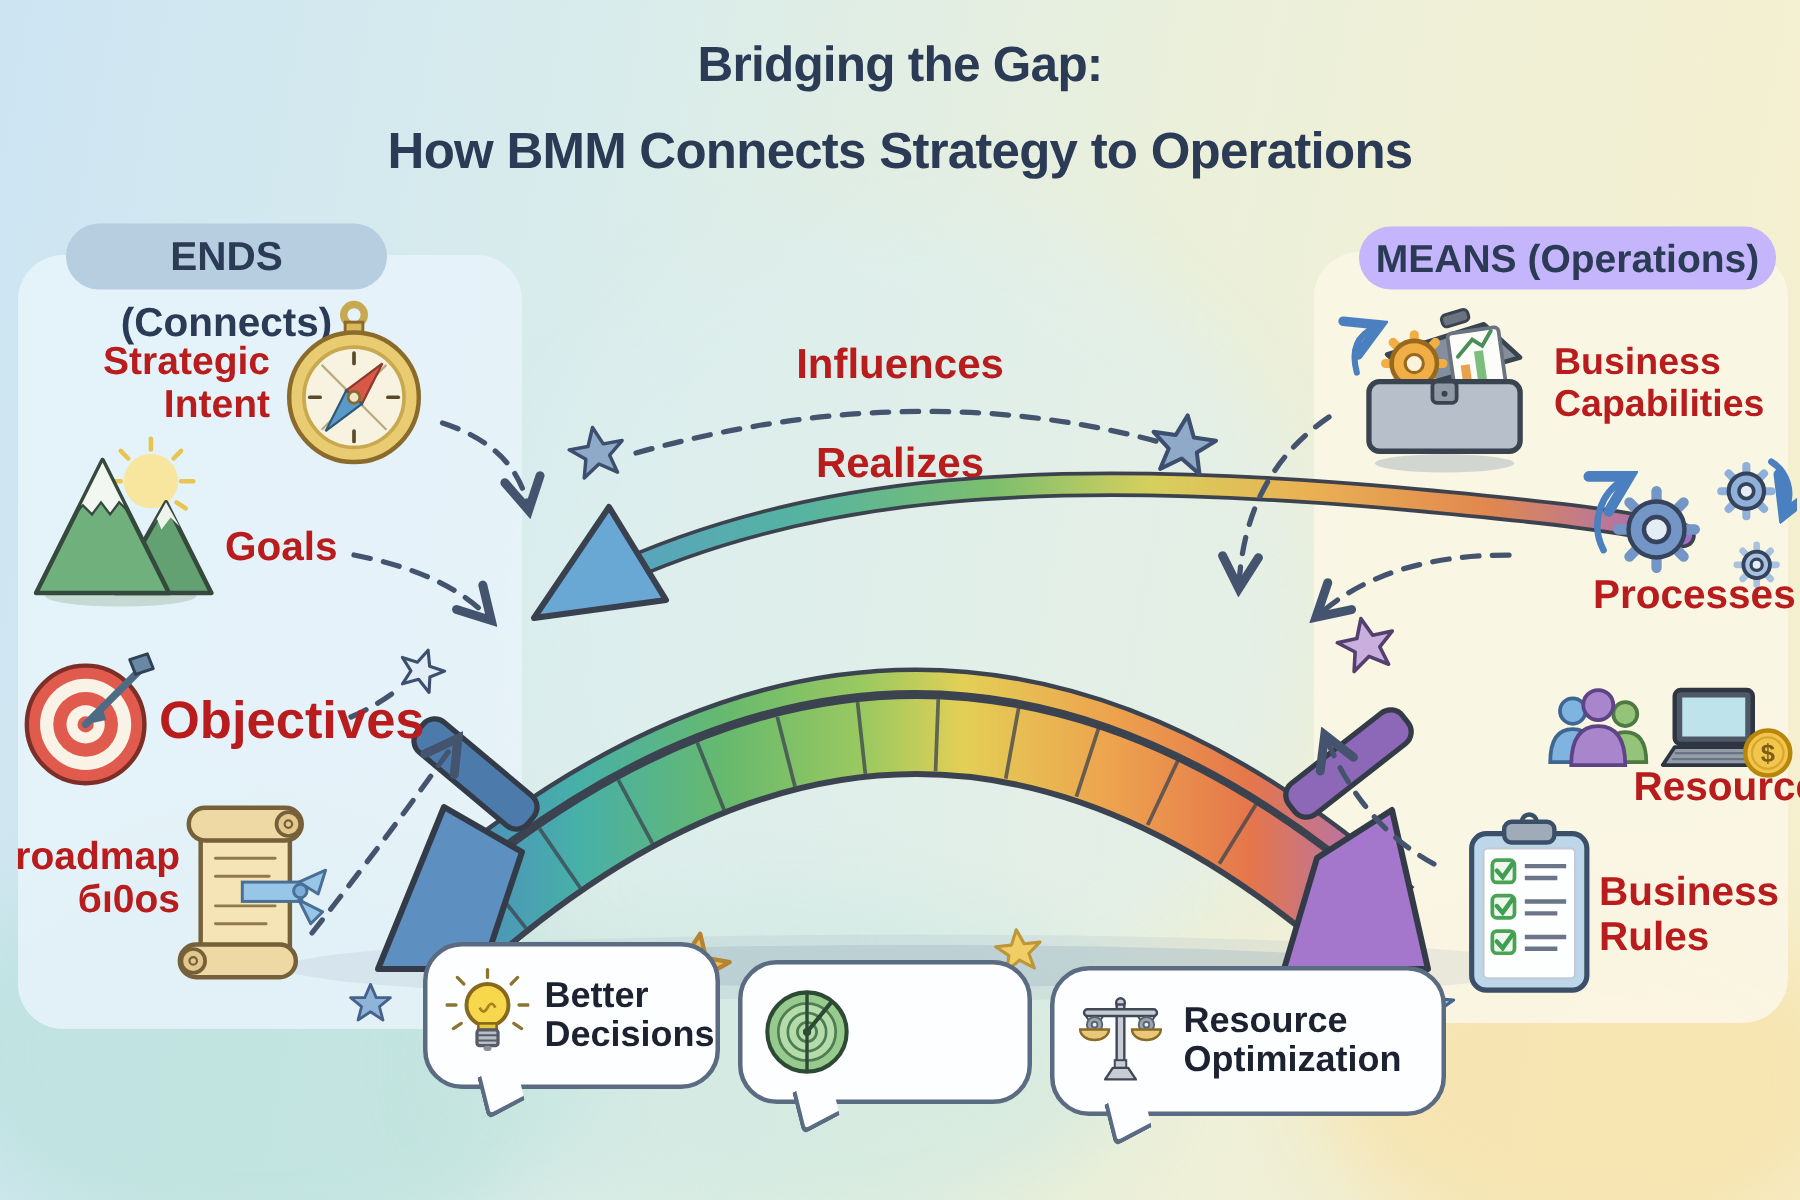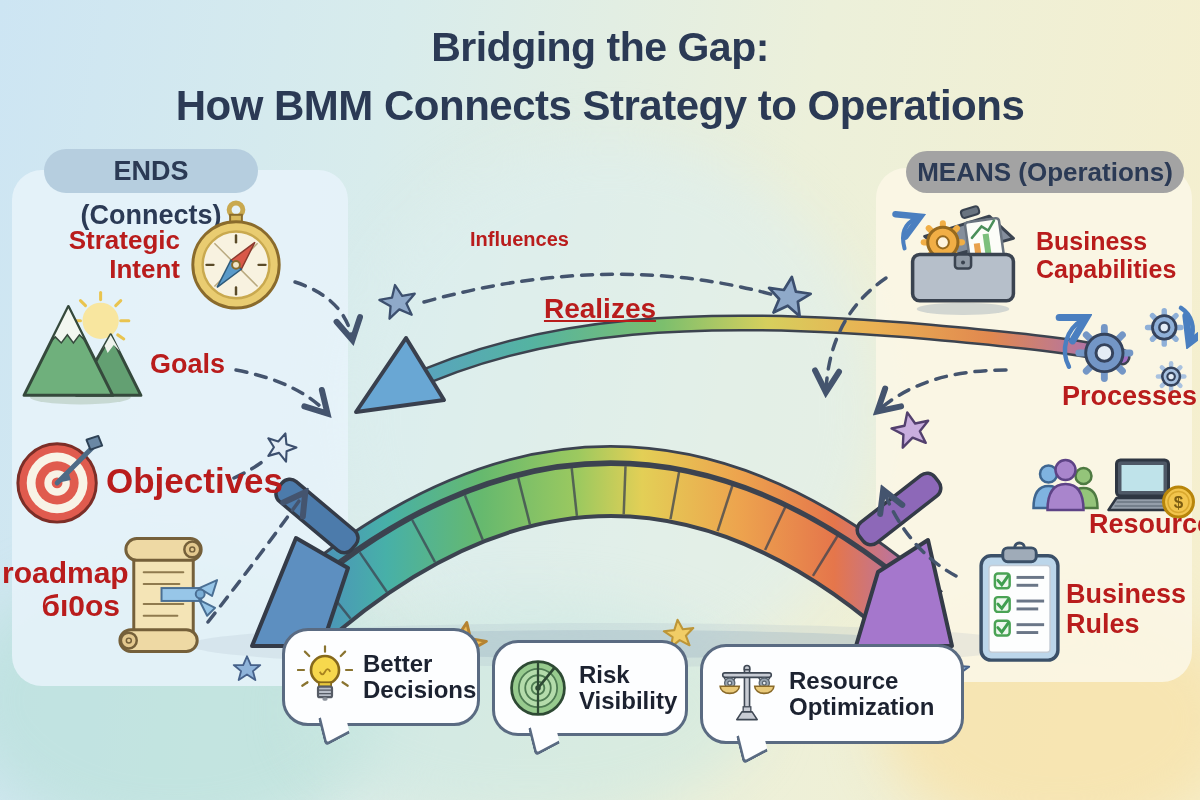--- a/index.html
+++ b/index.html
@@ -12,40 +12,40 @@
   .patch-br{left:880px;top:600px;width:360px;height:240px;background:rgba(247,227,173,.85);}
   .patch-c{left:340px;top:140px;width:540px;height:540px;background:rgba(221,238,241,.55);}
   .patch-bc{left:300px;top:600px;width:460px;height:220px;background:rgba(203,231,226,.55);}
 
   .panel{position:absolute;border-radius:30px;}
   .panel-ends{left:12px;top:170px;width:336px;height:516px;background:rgba(231,243,250,.85);}
   .panel-means{left:876px;top:168px;width:316px;height:514px;background:rgba(251,246,230,.9);}
 
   .title{position:absolute;left:0;right:0;text-align:center;color:#2b3a55;
          font-weight:bold;letter-spacing:-.5px;z-index:3;}
-  .title1{top:24px;font-size:41px;}
-  .title2{top:82px;font-size:42px;}
+  .title1{top:24px;font-size:33px;}
+  .title2{top:82px;font-size:34px;}
 
   .pill{position:absolute;background:#b6cedf;color:#2b3a55;font-weight:bold;
         border-radius:22px;text-align:center;z-index:3;}
   .pill-ends{left:44px;top:149px;width:214px;height:44px;line-height:44px;font-size:27px;}
-  .pill-means{left:906px;top:151px;width:278px;height:42px;line-height:42px;font-size:26px;background:#a3a3a3;}
+  .pill-means{left:906px;top:151px;width:278px;height:42px;line-height:42px;font-size:26px;background:#c4b5fd;}
 
   .lbl{position:absolute;color:#b91c1c;font-weight:bold;white-space:pre-line;
        line-height:1.1;z-index:3;}
   .it-strategic{left:28px;top:226px;width:152px;text-align:right;font-size:26px;}
   .it-goals{left:150px;top:350px;width:90px;font-size:27px;}
   .it-objectives{left:106px;top:462px;width:150px;font-size:35px;}
-  .it-roadmap{left:2px;top:556px;width:118px;text-align:right;font-size:30px;}
+  .it-roadmap{left:2px;top:556px;width:118px;text-align:right;font-size:26px;}
   .it-buscap{left:1036px;top:228px;width:156px;font-size:25px;}
   .it-processes{left:1062px;top:382px;width:130px;font-size:27px;}
   .it-resources{left:1089px;top:510px;width:130px;font-size:27px;}
   .it-busrules{left:1066px;top:580px;width:126px;font-size:27px;}
-  .lbl-influences{left:470px;top:228px;width:260px;text-align:left;font-size:20px;}
-  .lbl-realizes{left:490px;top:294px;width:220px;text-align:center;font-size:28px;text-decoration:underline;}
+  .lbl-influences{left:470px;top:228px;width:260px;text-align:center;font-size:28px;}
+  .lbl-realizes{left:490px;top:294px;width:220px;text-align:center;font-size:28px;}
 
   .icon{position:absolute;z-index:3;}
   .icon svg{display:block;width:100%;height:100%;}
 
   .svg-main{position:absolute;inset:0;z-index:2;}
 
   .bubble-wrap{position:absolute;z-index:4;}
   .bubble{position:relative;background:#fdfeff;border:3px solid #5a6b82;border-radius:26px;
           display:flex;align-items:center;gap:10px;padding:8px 14px 8px 12px;box-sizing:border-box;
           height:100%;}
@@ -421,22 +421,20 @@
           <circle cx="34" cy="34" r="29" fill="#97cb8e" stroke="#2e4a34" stroke-width="3"></circle>
           <circle cx="34" cy="34" r="22" fill="#b4dcab"></circle>
           <circle cx="34" cy="34" r="21" fill="none" stroke="#4e7d52" stroke-width="2"></circle>
           <circle cx="34" cy="34" r="14" fill="none" stroke="#4e7d52" stroke-width="2"></circle>
           <circle cx="34" cy="34" r="7" fill="none" stroke="#4e7d52" stroke-width="2"></circle>
           <line x1="34" y1="5" x2="34" y2="63" stroke="#2e4a34" stroke-width="2.5"></line>
           <line x1="34" y1="34" x2="52" y2="12" stroke="#2e4a34" stroke-width="3" stroke-linecap="round"></line>
           <circle cx="34" cy="34" r="3" fill="#2e4a34"></circle>
         </svg>
       </span>
-      <span class="btxt">Risk
-Visibility</span>
     </div>
   </div>
 
   <div class="bubble-wrap bw3">
     <div class="tail"></div>
     <div class="bubble">
       <span class="bicon icon" style="position:static;width:64px;height:62px;">
         <svg viewBox="0 0 100 96">
           <circle cx="50" cy="8" r="4.5" fill="#c8ccd4" stroke="#3f4854" stroke-width="2.5"></circle>
           <rect x="46" y="10" width="8" height="62" fill="#c8ccd4" stroke="#3f4854" stroke-width="2.5"></rect>

